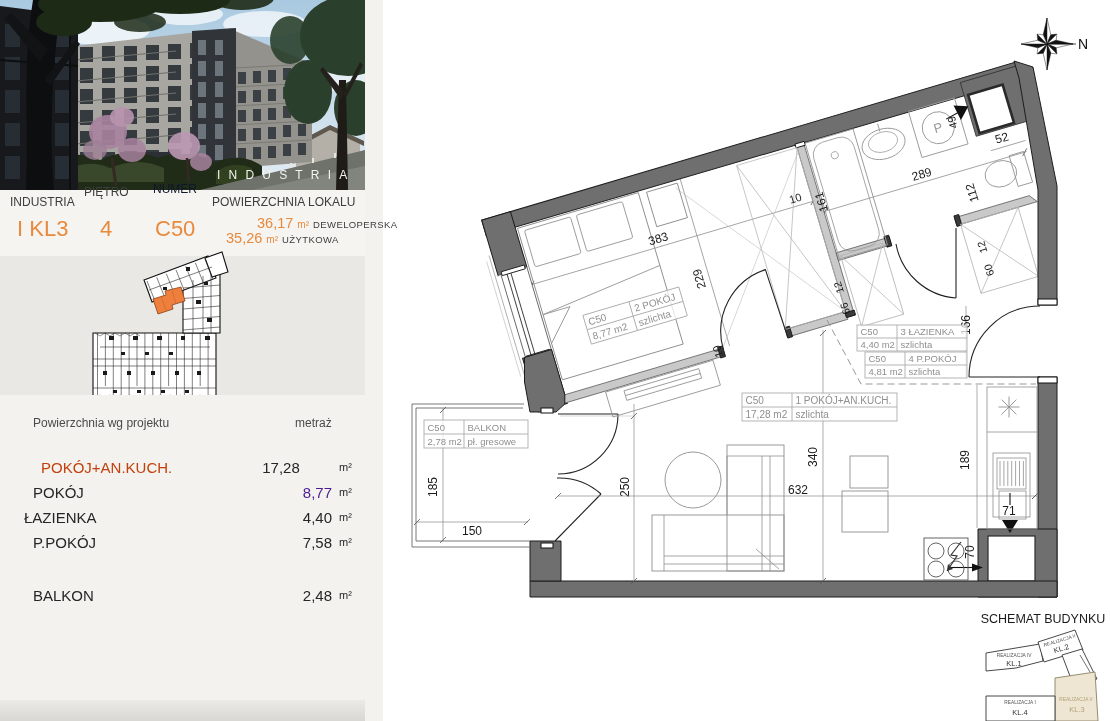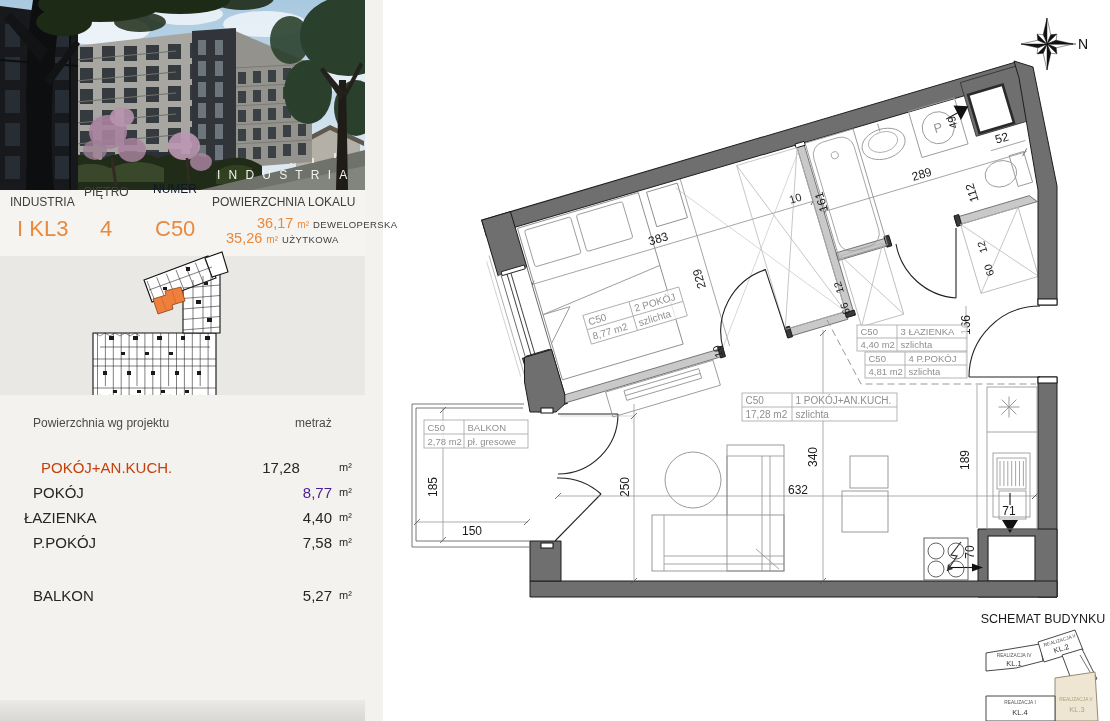--- a/index.html
+++ b/index.html
@@ -315,21 +315,21 @@
     <div class="abs" style="left:33px;top:484px;font-size:15px;color:#262626;">POKÓJ</div>
     <div class="abs" style="left:230px;top:484px;width:102px;text-align:right;font-size:15px;color:#4c1d95;">8,77</div>
     <div class="abs" style="left:339px;top:486px;font-size:11px;color:#262626;">m²</div>
     <div class="abs" style="left:24px;top:509px;font-size:15px;color:#262626;">ŁAZIENKA</div>
     <div class="abs" style="left:230px;top:509px;width:102px;text-align:right;font-size:15px;color:#262626;">4,40</div>
     <div class="abs" style="left:339px;top:511px;font-size:11px;color:#262626;">m²</div>
     <div class="abs" style="left:33px;top:534px;font-size:15px;color:#262626;">P.POKÓJ</div>
     <div class="abs" style="left:230px;top:534px;width:102px;text-align:right;font-size:15px;color:#262626;">7,58</div>
     <div class="abs" style="left:339px;top:536px;font-size:11px;color:#262626;">m²</div>
     <div class="abs" style="left:33px;top:587px;font-size:15px;color:#262626;">BALKON</div>
-    <div class="abs" style="left:230px;top:587px;width:102px;text-align:right;font-size:15px;color:#262626;">5,27</div>
+    <div class="abs" style="left:230px;top:587px;width:102px;text-align:right;font-size:15px;color:#262626;">2,48</div>
     <div class="abs" style="left:339px;top:589px;font-size:11px;color:#262626;">m²</div>
 
     <div class="abs" style="left:0;top:700px;width:365px;height:21px;background:linear-gradient(#eceae7,#d9d7d3);"></div>
   </div>
 
   <svg class="abs" style="left:365px;top:0;" width="745" height="721" viewBox="365 0 745 721">
 <g transform="matrix(0.9588 -0.2840 0.2840 0.9588 515.0 227.0)">
 
 <rect x="0" y="0" width="293" height="175" fill="none" stroke="none" stroke-width="0"></rect>
 

